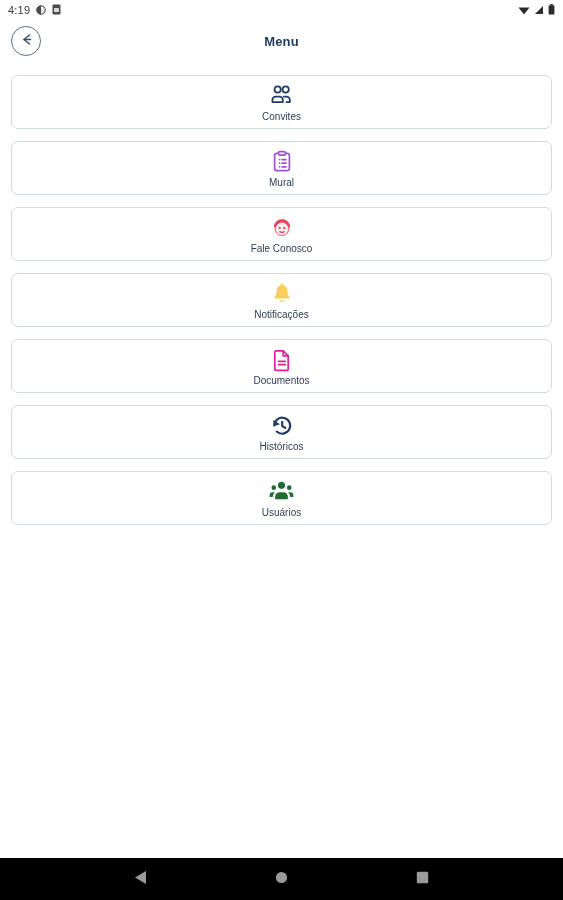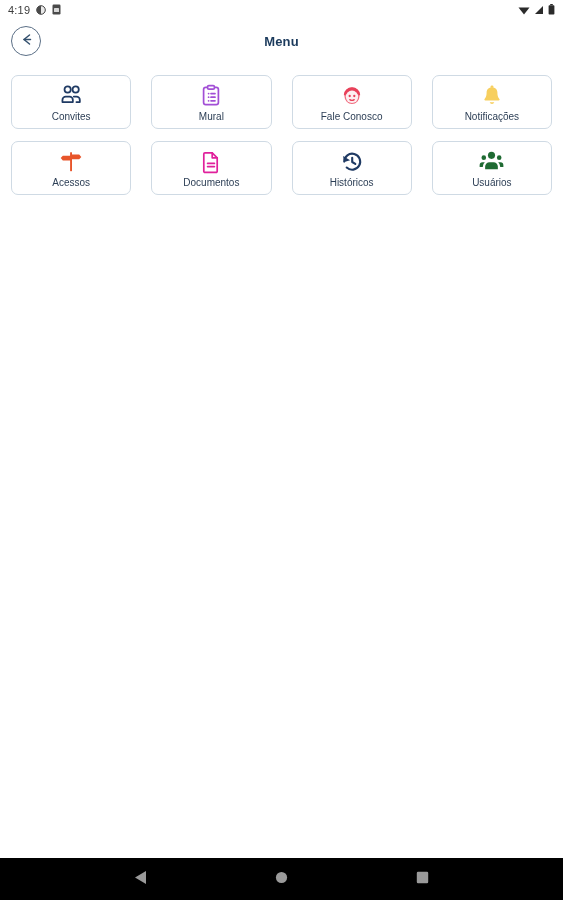--- a/index.html
+++ b/index.html
@@ -67,21 +67,21 @@
     font-size: 13px;
     font-weight: bold;
     color: #1b3a5c;
     letter-spacing: 0.2px;
   }
 
   
   .menu-grid {
     padding: 13px 11px 0 11px;
     display: grid;
-    grid-template-columns: 1fr 1fr 1fr 1fr;
+    grid-template-columns: 1fr;
     column-gap: 20px;
     row-gap: 12px;
     align-content: start;
     flex: 1 1 auto;
   }
   .menu-card {
     height: 54px;
     background: #ffffff;
     border: 1px solid #cfdae4;
     border-radius: 7px;
@@ -228,30 +228,20 @@
       <div class="card-icon">
         <svg width="24" height="24" viewBox="0 0 24 24">
           <path d="M12 3.2 c-3.3 0 -5.4 2.3 -5.4 5.4 c0 4 -1.1 5.4 -2 6.5 c-0.5 0.6 -0.1 1.5 0.7 1.5 h13.4 c0.8 0 1.2 -0.9 0.7 -1.5 c-0.9 -1.1 -2 -2.5 -2 -6.5 c0 -3.1 -2.1 -5.4 -5.4 -5.4 z" fill="#f7cf5e"></path>
           <rect x="10.6" y="1.4" width="2.8" height="2.4" rx="1.2" fill="#f7cf5e"></rect>
           <path d="M9.7 18.2 a2.4 2.4 0 0 0 4.6 0 z" fill="#f7cf5e"></path>
         </svg>
       </div>
       <div class="card-label">Notificações</div>
     </div>
 
-    <div class="menu-card">
-      <div class="card-icon">
-        <svg width="24" height="24" viewBox="0 0 24 24">
-          <rect x="11.1" y="2.2" width="1.9" height="19" rx="0.4" fill="#e8552a"></rect>
-          <path d="M11.6 4.6 h8.6 l2.1 2.3 l-2.1 2.3 h-8.6 z" fill="#e8552a"></path>
-          <path d="M12.4 10.4 h-8.6 l-2.1 -2.3 l2.1 -2.3 h8.6 z" fill="#e8552a"></path>
-        </svg>
-      </div>
-      <div class="card-label">Acessos</div>
-    </div>
 
     <div class="menu-card">
       <div class="card-icon">
         <svg width="24" height="24" viewBox="0 0 24 24" fill="none" stroke="#e0219c" stroke-width="1.7" stroke-linecap="round" stroke-linejoin="round">
           <path d="M6 2.8 h7.2 l5 5 v13.4 a1.2 1.2 0 0 1 -1.2 1.2 h-11 a1.2 1.2 0 0 1 -1.2 -1.2 v-17.2 a1.2 1.2 0 0 1 1.2 -1.2 z"></path>
           <path d="M13.2 2.8 v5 h5"></path>
           <line x1="8.6" y1="13.4" x2="15.4" y2="13.4"></line>
           <line x1="8.6" y1="16.6" x2="15.4" y2="16.6"></line>
         </svg>
       </div>

